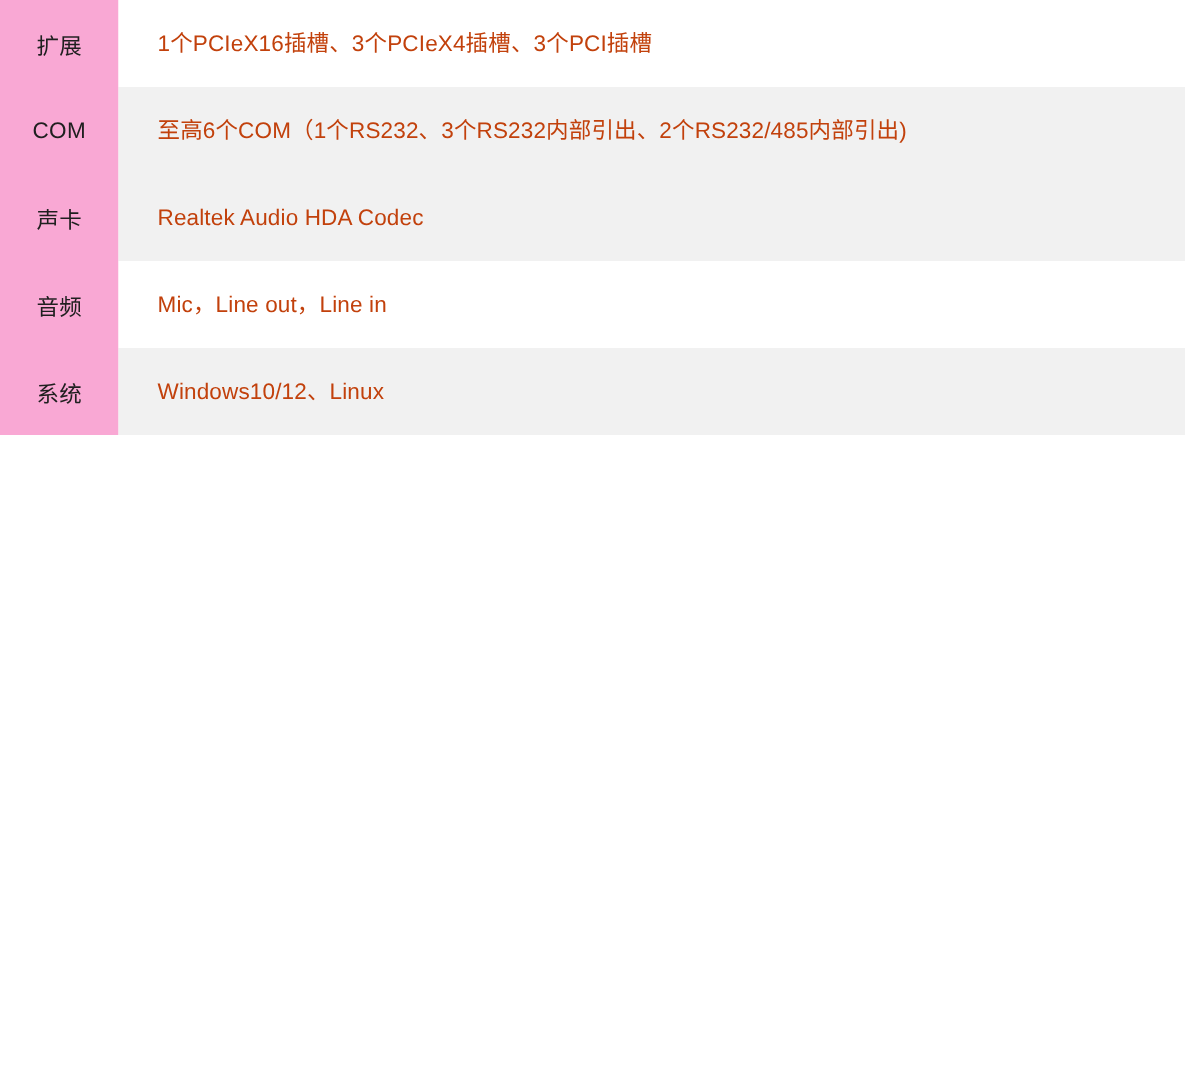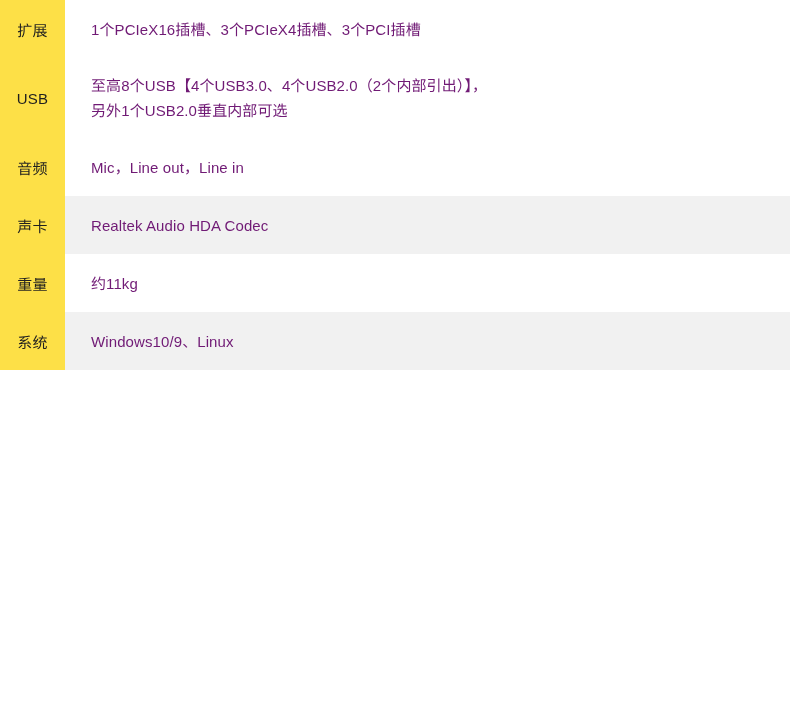--- a/index.html
+++ b/index.html
@@ -22,36 +22,36 @@
 
   .spec-table {
     width: 790px;
     border-collapse: collapse;
     table-layout: fixed;
   }
 
   .spec-row { }
 
   .spec-label {
-    width: 65px;
-    background: #fde047;
+    width: 79px;
+    background: #f9a8d4;
     text-align: center;
     vertical-align: middle;
     font-size: 15px;
     color: #1f1f1f;
     letter-spacing: 0.2px;
     padding: 0;
     white-space: nowrap;
   }
 
   .spec-value {
     background: #ffffff;
     vertical-align: middle;
     font-size: 15px;
-    color: #701a75;
+    color: #c2410c;
     padding: 0 6px 0 26px;
     line-height: 25px;
     letter-spacing: 0.1px;
   }
 
   .spec-row.striped .spec-value {
     background: #f1f1f1;
   }
 
   
@@ -82,57 +82,50 @@
   <table class="spec-table">
     <tbody>
 
       <tr class="spec-row h1">
         <td class="spec-label">扩展</td>
         <td class="spec-value">
           <span class="value-line">1个PCIeX16插槽、3个PCIeX4插槽、3个PCI插槽</span>
         </td>
       </tr>
 
-
-      <tr class="spec-row h2">
-        <td class="spec-label">USB</td>
+      <tr class="spec-row h1 striped">
+        <td class="spec-label">COM</td>
         <td class="spec-value">
-          <span class="value-line">至高8个USB【4个USB3.0、4个USB2.0（2个内部引出）】，</span>
-          <span class="value-line">另外1个USB2.0垂直内部可选</span>
+          <span class="value-line">至高6个COM（1个RS232、3个RS232内部引出、2个RS232/485内部引出)</span>
         </td>
       </tr>
 
+
+
+      <tr class="spec-row h1 striped">
+        <td class="spec-label">声卡</td>
+        <td class="spec-value">
+          <span class="value-line">Realtek Audio HDA Codec</span>
+        </td>
+      </tr>
 
       <tr class="spec-row h1">
         <td class="spec-label">音频</td>
         <td class="spec-value">
           <span class="value-line">Mic，Line out，Line in</span>
         </td>
       </tr>
 
-      <tr class="spec-row h1 striped">
-        <td class="spec-label">声卡</td>
-        <td class="spec-value">
-          <span class="value-line">Realtek Audio HDA Codec</span>
-        </td>
-      </tr>
 
 
-
-      <tr class="spec-row h1">
-        <td class="spec-label">重量</td>
-        <td class="spec-value">
-          <span class="value-line">约11kg</span>
-        </td>
-      </tr>
 
       <tr class="spec-row h1 striped">
         <td class="spec-label">系统</td>
         <td class="spec-value">
-          <span class="value-line">Windows10/9、Linux</span>
+          <span class="value-line">Windows10/12、Linux</span>
         </td>
       </tr>
 
     </tbody>
   </table>
 
   <div class="page-filler"></div>
 </div>
 
 </body></html>

